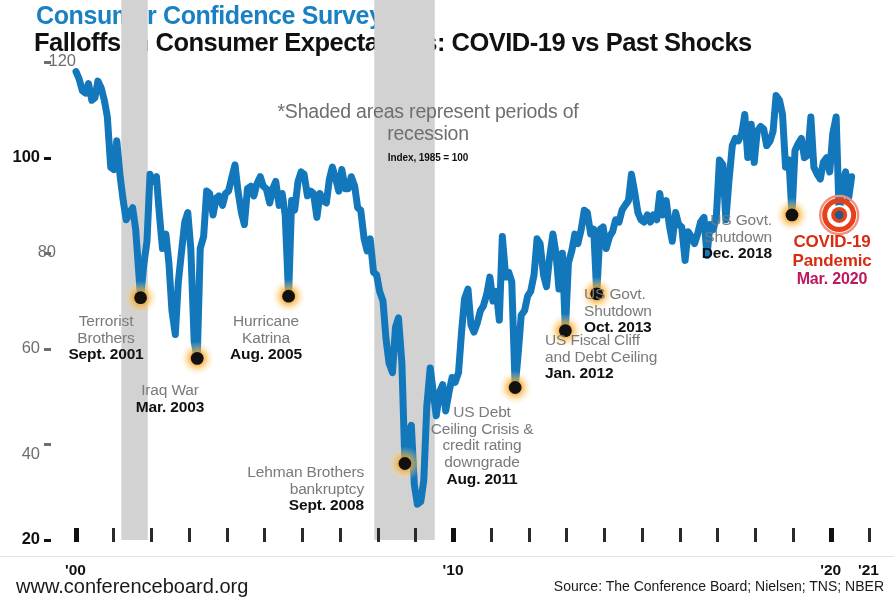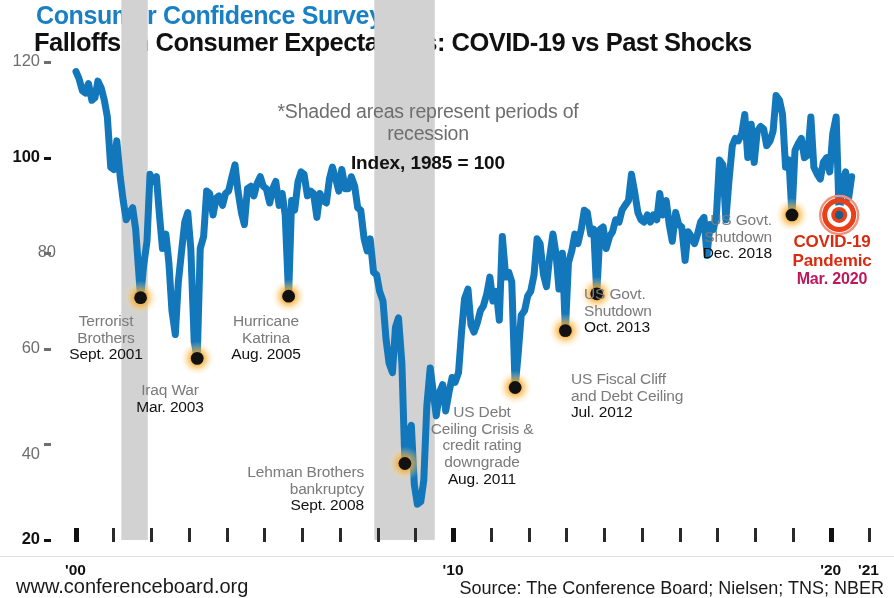--- a/index.html
+++ b/index.html
@@ -20,33 +20,33 @@
   .ylab.em{color:#111;font-weight:bold;}
   .ytick{position:absolute;width:7px;height:3px;background:#6e6e6e;}
   .ytick.em{background:#111;height:3px;}
 
   .xtick{position:absolute;width:3px;height:14px;background:#2a2a2a;top:528px;}
   .xtick.big{width:5px;background:#111;}
   .xlab{position:absolute;top:561px;font-size:15.5px;font-weight:bold;color:#111;}
 
   .note{position:absolute;text-align:center;color:#6e6e6e;font-size:19.5px;
     line-height:1.12;letter-spacing:-0.2px;}
-  .note2{position:absolute;text-align:center;color:#111;font-size:19px;
+  .note2{position:absolute;text-align:center;color:#111;font-size:10px;
     font-weight:bold;letter-spacing:-0.1px;}
 
   .anno{position:absolute;color:#7a7a7a;font-size:15.5px;line-height:1.08;
     letter-spacing:-0.15px;white-space:pre-line;}
-  .anno .d{color:#111;font-weight:normal;display:block;font-size:15.5px;}
+  .anno .d{color:#111;font-weight:bold;display:block;font-size:15.5px;}
   .anno.c{text-align:center;}
   .anno.r{text-align:right;}
   .anno.covid{color:#d92b10;font-weight:bold;font-size:17px;line-height:1.1;}
   .anno.covid .d{color:#be185d;font-weight:bold;font-size:16px;}
 
   .foot-l{position:absolute;left:16px;top:575px;font-size:20px;color:#1a1a1a;}
-  .foot-r{position:absolute;right:10px;top:578px;font-size:18px;color:#1a1a1a;}
+  .foot-r{position:absolute;right:10px;top:578px;font-size:14px;color:#1a1a1a;}
   .hr{position:absolute;left:0;top:556px;width:894px;height:1px;background:#e2e2e2;}
 </style>
 </head>
 <body>
 
 <div id="root">
 
   <div class="ttl-brand"><span>Consumer Confidence Survey</span><sup>®</sup></div>
 
   <div class="ttl-main">Falloffs in Consumer Expectations: COVID-19 vs Past Shocks</div>
@@ -108,21 +108,21 @@
         <div class="ylab em" style="left: 0px; top: 529px;">20</div>
         <div class="ytick em" style="left: 44px; top: 539px;"></div>
         <div class="ylab" style="left: 0px; top: 433.4px; margin-top: 11px;">40</div>
         <div class="ytick" style="left: 44px; top: 443.4px;"></div>
         <div class="ylab" style="left: 0px; top: 337.8px;">60</div>
         <div class="ytick" style="left: 44px; top: 347.8px;"></div>
         <div class="ylab" style="left: 16px; top: 242.2px;">80</div>
         <div class="ytick" style="left: 44px; top: 252.2px;"></div>
         <div class="ylab em" style="left: 0px; top: 146.6px;">100</div>
         <div class="ytick em" style="left: 44px; top: 156.6px;"></div>
-        <div class="ylab" style="left: 0px; top: 51px;">120</div>
+        <div class="ylab" style="left: 0px; top: 51px; padding-left: 36px;">120</div>
         <div class="ytick" style="left: 44px; top: 61px;"></div>
         <div class="xtick big" style="left: 73.5px;"></div>
         <div class="xlab" style="left: 65px;">'00</div>
         <div class="xtick" style="left: 112.262px;"></div>
         <div class="xtick" style="left: 150.024px;"></div>
         <div class="xtick" style="left: 187.786px;"></div>
         <div class="xtick" style="left: 225.548px;"></div>
         <div class="xtick" style="left: 263.31px;"></div>
         <div class="xtick" style="left: 301.071px;"></div>
         <div class="xtick" style="left: 338.833px;"></div>
@@ -149,22 +149,22 @@
 Brothers</span><span class="d">Sept. 2001</span></div>
         <div class="anno c" style="left: 110px; top: 382px; width: 120px;"><span>Iraq War</span><span class="d">Mar. 2003</span></div>
         <div class="anno c" style="left: 202px; top: 313px; width: 128px;"><span>Hurricane
 Katrina</span><span class="d">Aug. 2005</span></div>
         <div class="anno r" style="left: 212px; top: 464px; width: 152px;"><span>Lehman Brothers
 bankruptcy</span><span class="d">Sept. 2008</span></div>
         <div class="anno c" style="left: 412px; top: 404px; width: 140px; text-align: center;"><span>US Debt
 Ceiling Crisis &amp;
 credit rating
 downgrade</span><span class="d">Aug. 2011</span></div>
-        <div class="anno" style="left: 545px; top: 371px; width: 160px; margin-left: 26px;"><span>US Fiscal Cliff
-and Debt Ceiling</span><span class="d">Jul. 2012</span></div>
+        <div class="anno" style="left: 545px; top: 332px; width: 160px;"><span>US Fiscal Cliff
+and Debt Ceiling</span><span class="d">Jan. 2012</span></div>
         <div class="anno" style="left: 584px; top: 286px; width: 120px;"><span>US Govt.
 Shutdown</span><span class="d">Oct. 2013</span></div>
         <div class="anno r" style="left: 660px; top: 212px; width: 112px;"><span>US Govt.
 Shutdown</span><span class="d">Dec. 2018</span></div>
         <div class="anno c covid" style="left: 778px; top: 233px; width: 108px;"><span>COVID-19
 Pandemic</span><span class="d">Mar. 2020</span></div>
       </div>
   </div>
 
   <div class="note" style="left:268px;top:101px;width:320px;">*Shaded areas represent

